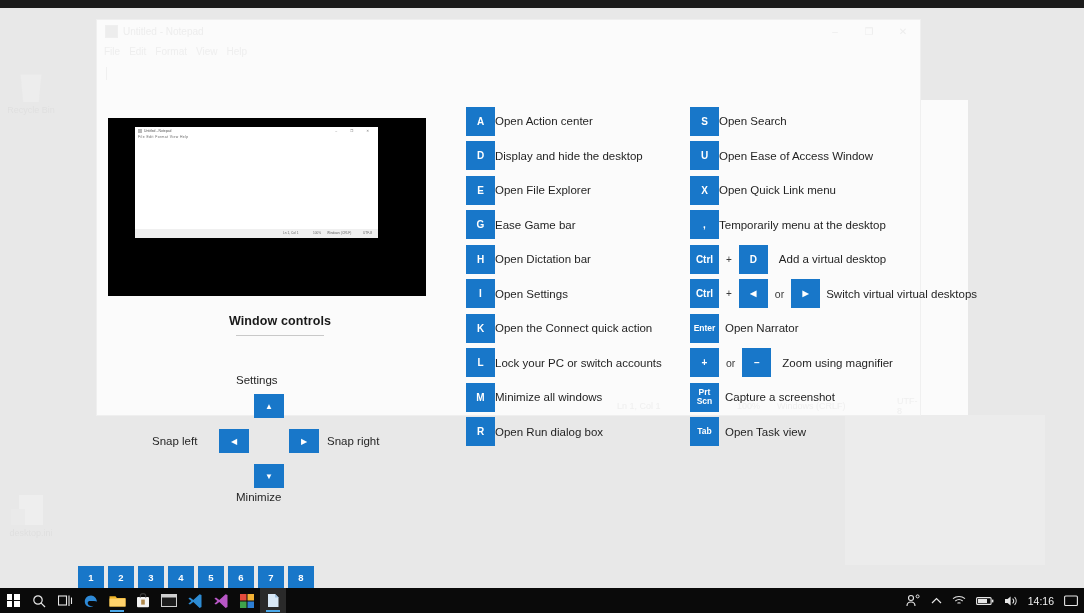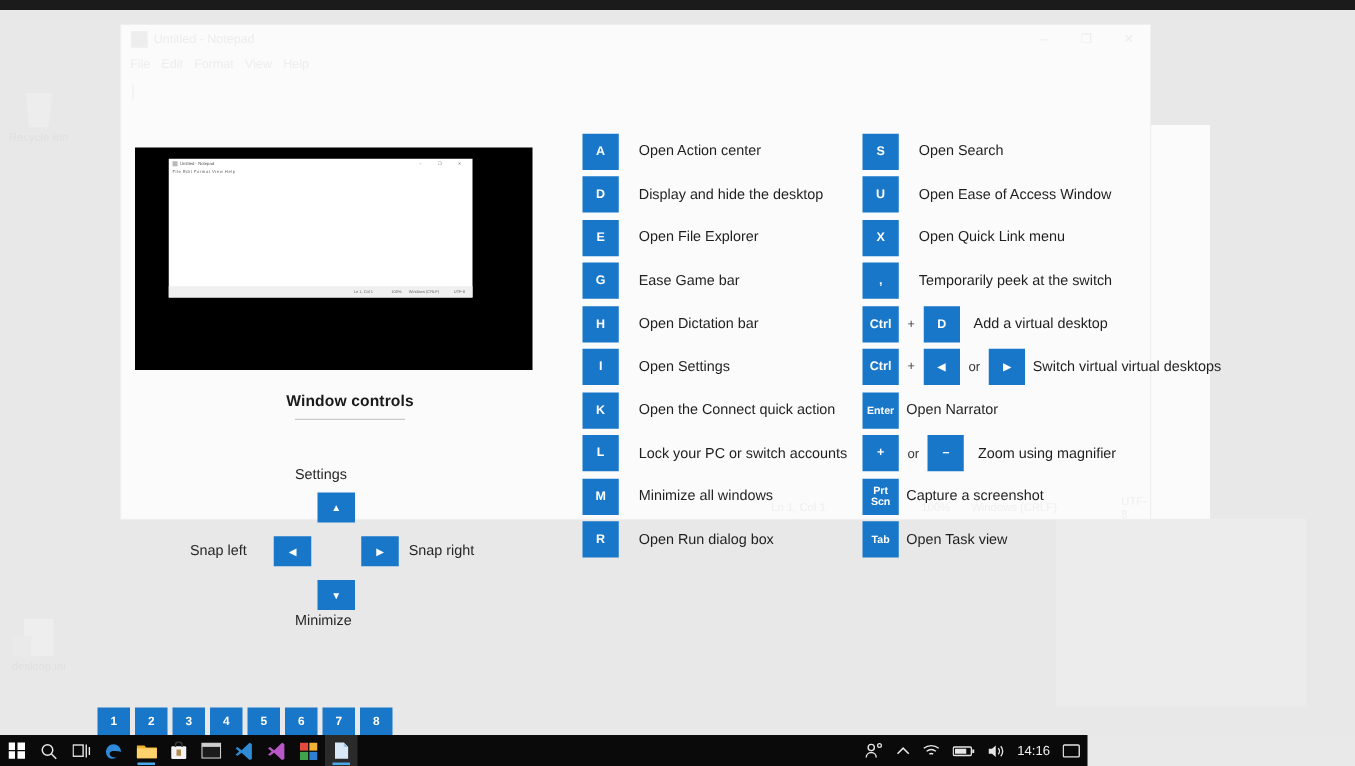--- a/index.html
+++ b/index.html
@@ -150,27 +150,27 @@
     background:#1877c9; color:#fff;
     display:flex; align-items:center; justify-content:center;
     font-size:10px; font-weight:bold; line-height:9px; text-align:center;
   }
   .tile.two-line { font-size:8.5px; }
   .tile.arrow { font-size:8px; }
   .plus, .orw {
     margin: 0 7px; font-size:10px; color:#3a3a3a;
   }
   .orw { font-size:10.5px; }
-  .desc { margin-left:16px; font-size:11.5px; color:#1f1f1f; white-space:nowrap; }
+  .desc { font-size:11.5px; color:#1f1f1f; white-space:nowrap; }
   .desc.tight { margin-left:6px; }
   .desc.mid { margin-left:11px; }
 
   
   .taskbar {
-    position:absolute; left:0; bottom:0; width:870px; height:25px;
+    position:absolute; left:0; bottom:0; width:1084px; height:25px;
     background:#0a0a0a; display:flex; align-items:center;
   }
   .tb-item {
     width:26px; height:25px; display:flex; align-items:center; justify-content:center;
     position:relative;
   }
   .tb-item.active { background:#2a2a2a; }
   .tb-underline {
     position:absolute; bottom:1px; left:6px; width:14px; height:2px; background:#4aa7e8;
   }
@@ -329,21 +329,21 @@
       <div class="row">
         <span class="tile">U</span>
         <span class="desc">Open Ease of Access Window</span>
       </div>
       <div class="row">
         <span class="tile">X</span>
         <span class="desc">Open Quick Link menu</span>
       </div>
       <div class="row">
         <span class="tile">,</span>
-        <span class="desc">Temporarily peek at the switch</span>
+        <span class="desc">Temporarily menu at the desktop</span>
       </div>
       <div class="row">
         <span class="tile">Ctrl</span>
         <span class="plus">+</span>
         <span class="tile">D</span>
         <span class="desc mid">Add a virtual desktop</span>
       </div>
       <div class="row">
         <span class="tile">Ctrl</span>
         <span class="plus">+</span>

